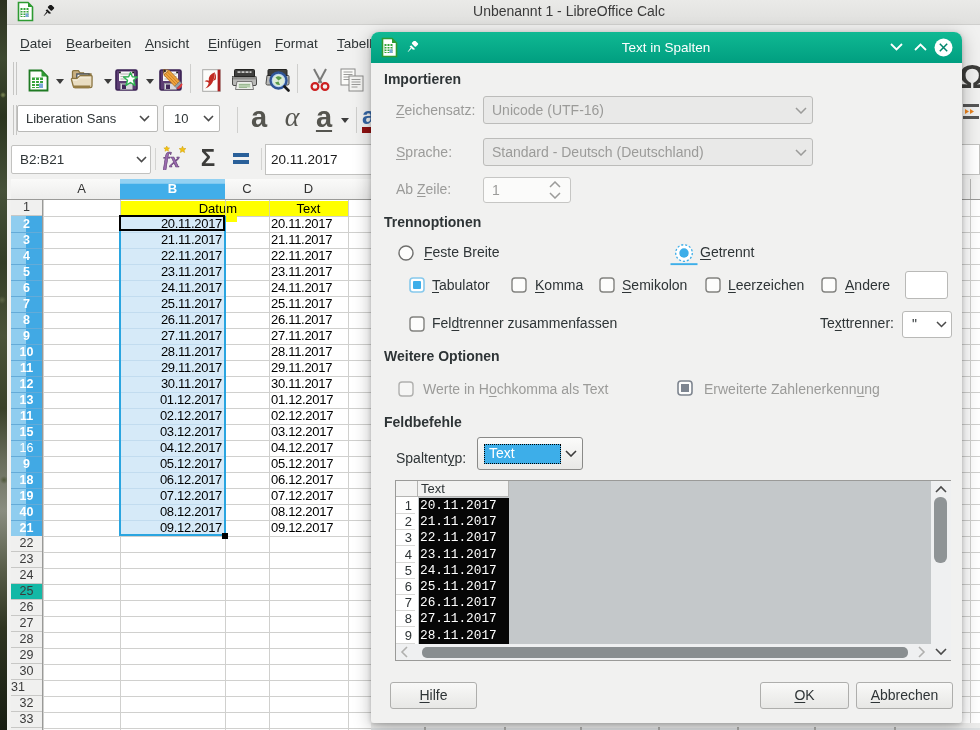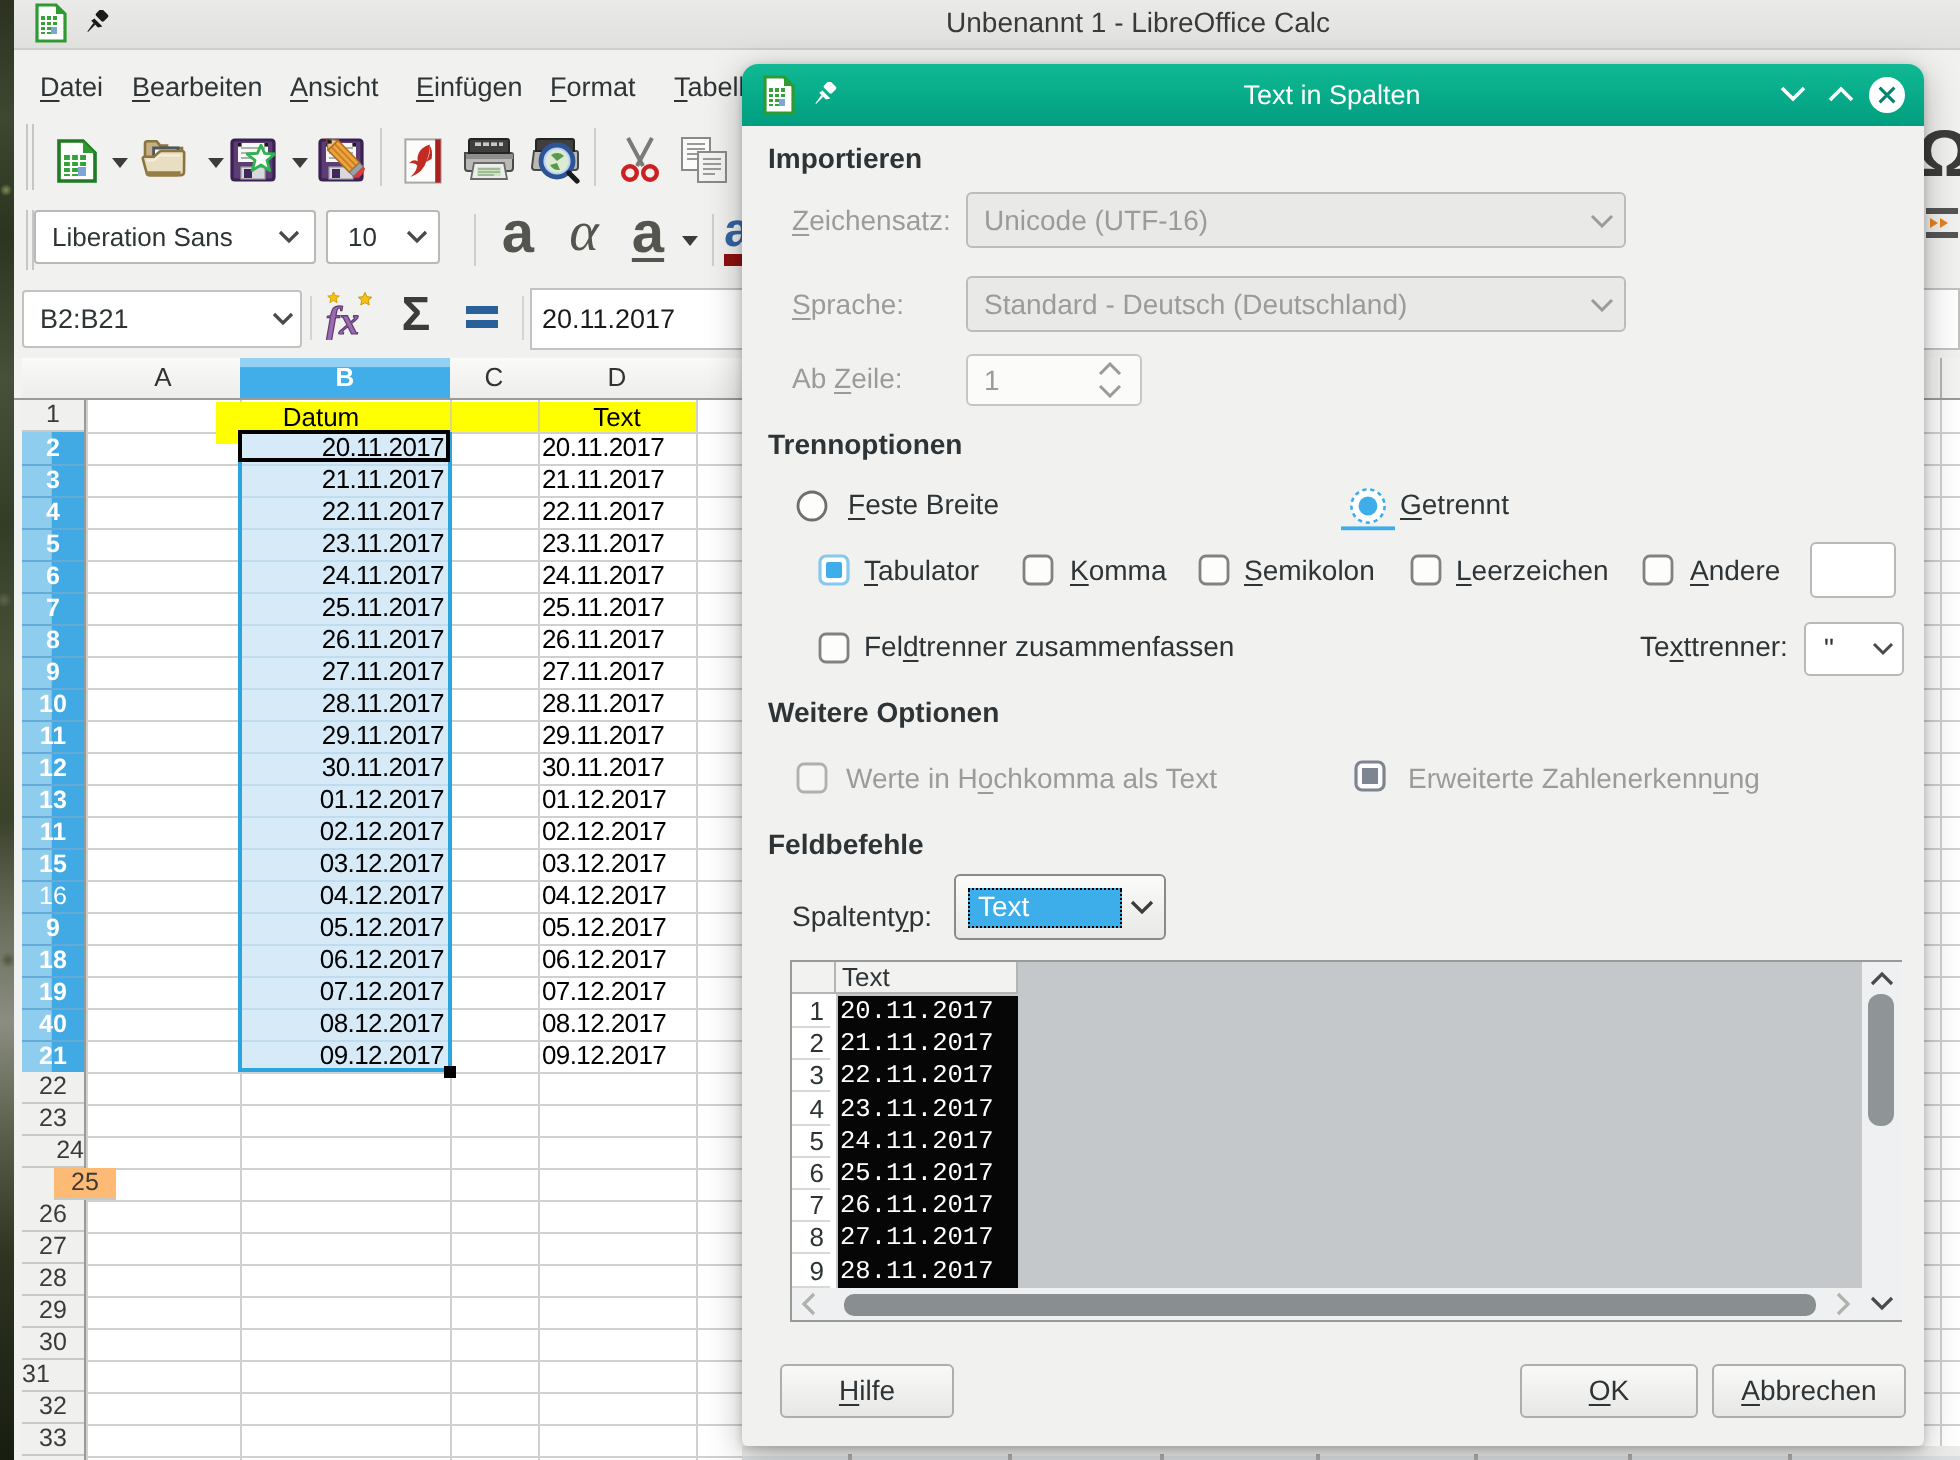--- a/index.html
+++ b/index.html
@@ -254,22 +254,22 @@
 <div class="abs" style="left:11px;top:408px;width:31px;height:16px;background:linear-gradient(90deg,#8fcdef 0%,#8fcdef 47%,#41a9e4 49%,#41a9e4 100%);color:#fff;font-weight:bold;font-size:12.5px;text-align:center;line-height:16px;">11</div>
 <div class="abs" style="left:11px;top:424px;width:31px;height:16px;background:linear-gradient(90deg,#8fcdef 0%,#8fcdef 47%,#41a9e4 49%,#41a9e4 100%);color:#fff;font-weight:bold;font-size:12.5px;text-align:center;line-height:16px;">15</div>
 <div class="abs" style="left:11px;top:440px;width:31px;height:16px;background:linear-gradient(90deg,#8fcdef 0%,#8fcdef 47%,#41a9e4 49%,#41a9e4 100%);color:#fff;font-weight:normal;font-size:12.5px;text-align:center;line-height:16px;">16</div>
 <div class="abs" style="left:11px;top:456px;width:31px;height:16px;background:linear-gradient(90deg,#8fcdef 0%,#8fcdef 47%,#41a9e4 49%,#41a9e4 100%);color:#fff;font-weight:bold;font-size:12.5px;text-align:center;line-height:16px;">9</div>
 <div class="abs" style="left:11px;top:472px;width:31px;height:16px;background:linear-gradient(90deg,#8fcdef 0%,#8fcdef 47%,#41a9e4 49%,#41a9e4 100%);color:#fff;font-weight:bold;font-size:12.5px;text-align:center;line-height:16px;">18</div>
 <div class="abs" style="left:11px;top:488px;width:31px;height:16px;background:linear-gradient(90deg,#8fcdef 0%,#8fcdef 47%,#41a9e4 49%,#41a9e4 100%);color:#fff;font-weight:bold;font-size:12.5px;text-align:center;line-height:16px;">19</div>
 <div class="abs" style="left:11px;top:504px;width:31px;height:16px;background:linear-gradient(90deg,#8fcdef 0%,#8fcdef 47%,#41a9e4 49%,#41a9e4 100%);color:#fff;font-weight:bold;font-size:12.5px;text-align:center;line-height:16px;">40</div>
 <div class="abs" style="left:11px;top:520px;width:31px;height:16px;background:linear-gradient(90deg,#8fcdef 0%,#8fcdef 47%,#41a9e4 49%,#41a9e4 100%);color:#fff;font-weight:bold;font-size:12.5px;text-align:center;line-height:16px;">21</div>
 <div class="abs" style="left:11px;top:536px;width:31px;height:15px;border-bottom:1px solid #c8c8c6;color:#3a3a3a;font-size:12.5px;text-align:center;line-height:15px;background:#f0f0ef;">22</div>
 <div class="abs" style="left:11px;top:552px;width:31px;height:15px;border-bottom:1px solid #c8c8c6;color:#3a3a3a;font-size:12.5px;text-align:center;line-height:15px;background:#f0f0ef;">23</div>
-<div class="abs" style="left:11px;top:568px;width:31px;height:15px;border-bottom:1px solid #c8c8c6;color:#3a3a3a;font-size:12.5px;text-align:right;line-height:15px;background:#f0f0ef;">24</div>
-<div class="abs" style="left:27px;top:584px;width:31px;height:15px;border-bottom:1px solid #c8c8c6;color:#3a3a3a;font-size:12.5px;text-align:center;line-height:15px;background:#fdba74;">25</div>
+<div class="abs" style="left:11px;top:568px;width:31px;height:15px;border-bottom:1px solid #c8c8c6;color:#3a3a3a;font-size:12.5px;text-align:center;line-height:15px;background:#f0f0ef;">24</div>
+<div class="abs" style="left:11px;top:584px;width:31px;height:15px;border-bottom:1px solid #c8c8c6;color:#3a3a3a;font-size:12.5px;text-align:center;line-height:15px;background:#14b8a6;">25</div>
 <div class="abs" style="left:11px;top:600px;width:31px;height:15px;border-bottom:1px solid #c8c8c6;color:#3a3a3a;font-size:12.5px;text-align:center;line-height:15px;background:#f0f0ef;">26</div>
 <div class="abs" style="left:11px;top:616px;width:31px;height:15px;border-bottom:1px solid #c8c8c6;color:#3a3a3a;font-size:12.5px;text-align:center;line-height:15px;background:#f0f0ef;">27</div>
 <div class="abs" style="left:11px;top:632px;width:31px;height:15px;border-bottom:1px solid #c8c8c6;color:#3a3a3a;font-size:12.5px;text-align:center;line-height:15px;background:#f0f0ef;">28</div>
 <div class="abs" style="left:11px;top:648px;width:31px;height:15px;border-bottom:1px solid #c8c8c6;color:#3a3a3a;font-size:12.5px;text-align:center;line-height:15px;background:#f0f0ef;">29</div>
 <div class="abs" style="left:11px;top:664px;width:31px;height:15px;border-bottom:1px solid #c8c8c6;color:#3a3a3a;font-size:12.5px;text-align:center;line-height:15px;background:#f0f0ef;">30</div>
 <div class="abs" style="left:11px;top:680px;width:31px;height:15px;border-bottom:1px solid #c8c8c6;color:#3a3a3a;font-size:12.5px;line-height:15px;background:#f0f0ef;">31</div>
 <div class="abs" style="left:11px;top:696px;width:31px;height:15px;border-bottom:1px solid #c8c8c6;color:#3a3a3a;font-size:12.5px;text-align:center;line-height:15px;background:#f0f0ef;">32</div>
 <div class="abs" style="left:11px;top:712px;width:31px;height:15px;border-bottom:1px solid #c8c8c6;color:#3a3a3a;font-size:12.5px;text-align:center;line-height:15px;background:#f0f0ef;">33</div>
 <div class="abs" style="left:11px;top:232px;width:31px;height:1px;background:#64abd8;"></div>
 <div class="abs" style="left:11px;top:248px;width:31px;height:1px;background:#64abd8;"></div>
@@ -284,21 +284,21 @@
 <div class="abs" style="left:11px;top:392px;width:31px;height:1px;background:#64abd8;"></div>
 <div class="abs" style="left:11px;top:408px;width:31px;height:1px;background:#64abd8;"></div>
 <div class="abs" style="left:11px;top:424px;width:31px;height:1px;background:#64abd8;"></div>
 <div class="abs" style="left:11px;top:440px;width:31px;height:1px;background:#64abd8;"></div>
 <div class="abs" style="left:11px;top:456px;width:31px;height:1px;background:#64abd8;"></div>
 <div class="abs" style="left:11px;top:472px;width:31px;height:1px;background:#64abd8;"></div>
 <div class="abs" style="left:11px;top:488px;width:31px;height:1px;background:#64abd8;"></div>
 <div class="abs" style="left:11px;top:504px;width:31px;height:1px;background:#64abd8;"></div>
 <div class="abs" style="left:11px;top:520px;width:31px;height:1px;background:#64abd8;"></div>
 <div class="abs" style="left:121px;top:201px;width:227px;height:15px;background:#ffff00;"></div>
-<div class="abs" style="left:108px;top:201px;width:105px;height:21px;font-size:13px;color:#000;text-align:center;line-height:15px;background:#ffff00;">Datum</div>
+<div class="abs" style="left:132px;top:201px;width:105px;height:21px;font-size:13px;color:#000;text-align:right;line-height:15px;background:#ffff00;">Datum</div>
 <div class="abs" style="left:269px;top:201px;width:79px;height:15px;font-size:13px;color:#000;text-align:center;line-height:15px;background:#ffff00;">Text</div>
 <div class="abs" style="left:121px;top:216px;width:104px;height:320px;background:#d6eaf8;"></div>
 <div class="abs" style="left:121px;top:217px;width:101px;height:14px;font-size:13px;letter-spacing:-0.3px;color:#000;text-align:right;line-height:14px;">20.11.2017</div>
 <div class="abs" style="left:271px;top:217px;width:76px;height:14px;font-size:13px;letter-spacing:-0.3px;color:#000;text-align:left;line-height:14px;">20.11.2017</div>
 <div class="abs" style="left:121px;top:233px;width:101px;height:14px;font-size:13px;letter-spacing:-0.3px;color:#000;text-align:right;line-height:14px;">21.11.2017</div>
 <div class="abs" style="left:271px;top:233px;width:76px;height:14px;font-size:13px;letter-spacing:-0.3px;color:#000;text-align:left;line-height:14px;">21.11.2017</div>
 <div class="abs" style="left:121px;top:249px;width:101px;height:14px;font-size:13px;letter-spacing:-0.3px;color:#000;text-align:right;line-height:14px;">22.11.2017</div>
 <div class="abs" style="left:271px;top:249px;width:76px;height:14px;font-size:13px;letter-spacing:-0.3px;color:#000;text-align:left;line-height:14px;">22.11.2017</div>
 <div class="abs" style="left:121px;top:265px;width:101px;height:14px;font-size:13px;letter-spacing:-0.3px;color:#000;text-align:right;line-height:14px;">23.11.2017</div>
 <div class="abs" style="left:271px;top:265px;width:76px;height:14px;font-size:13px;letter-spacing:-0.3px;color:#000;text-align:left;line-height:14px;">23.11.2017</div>

